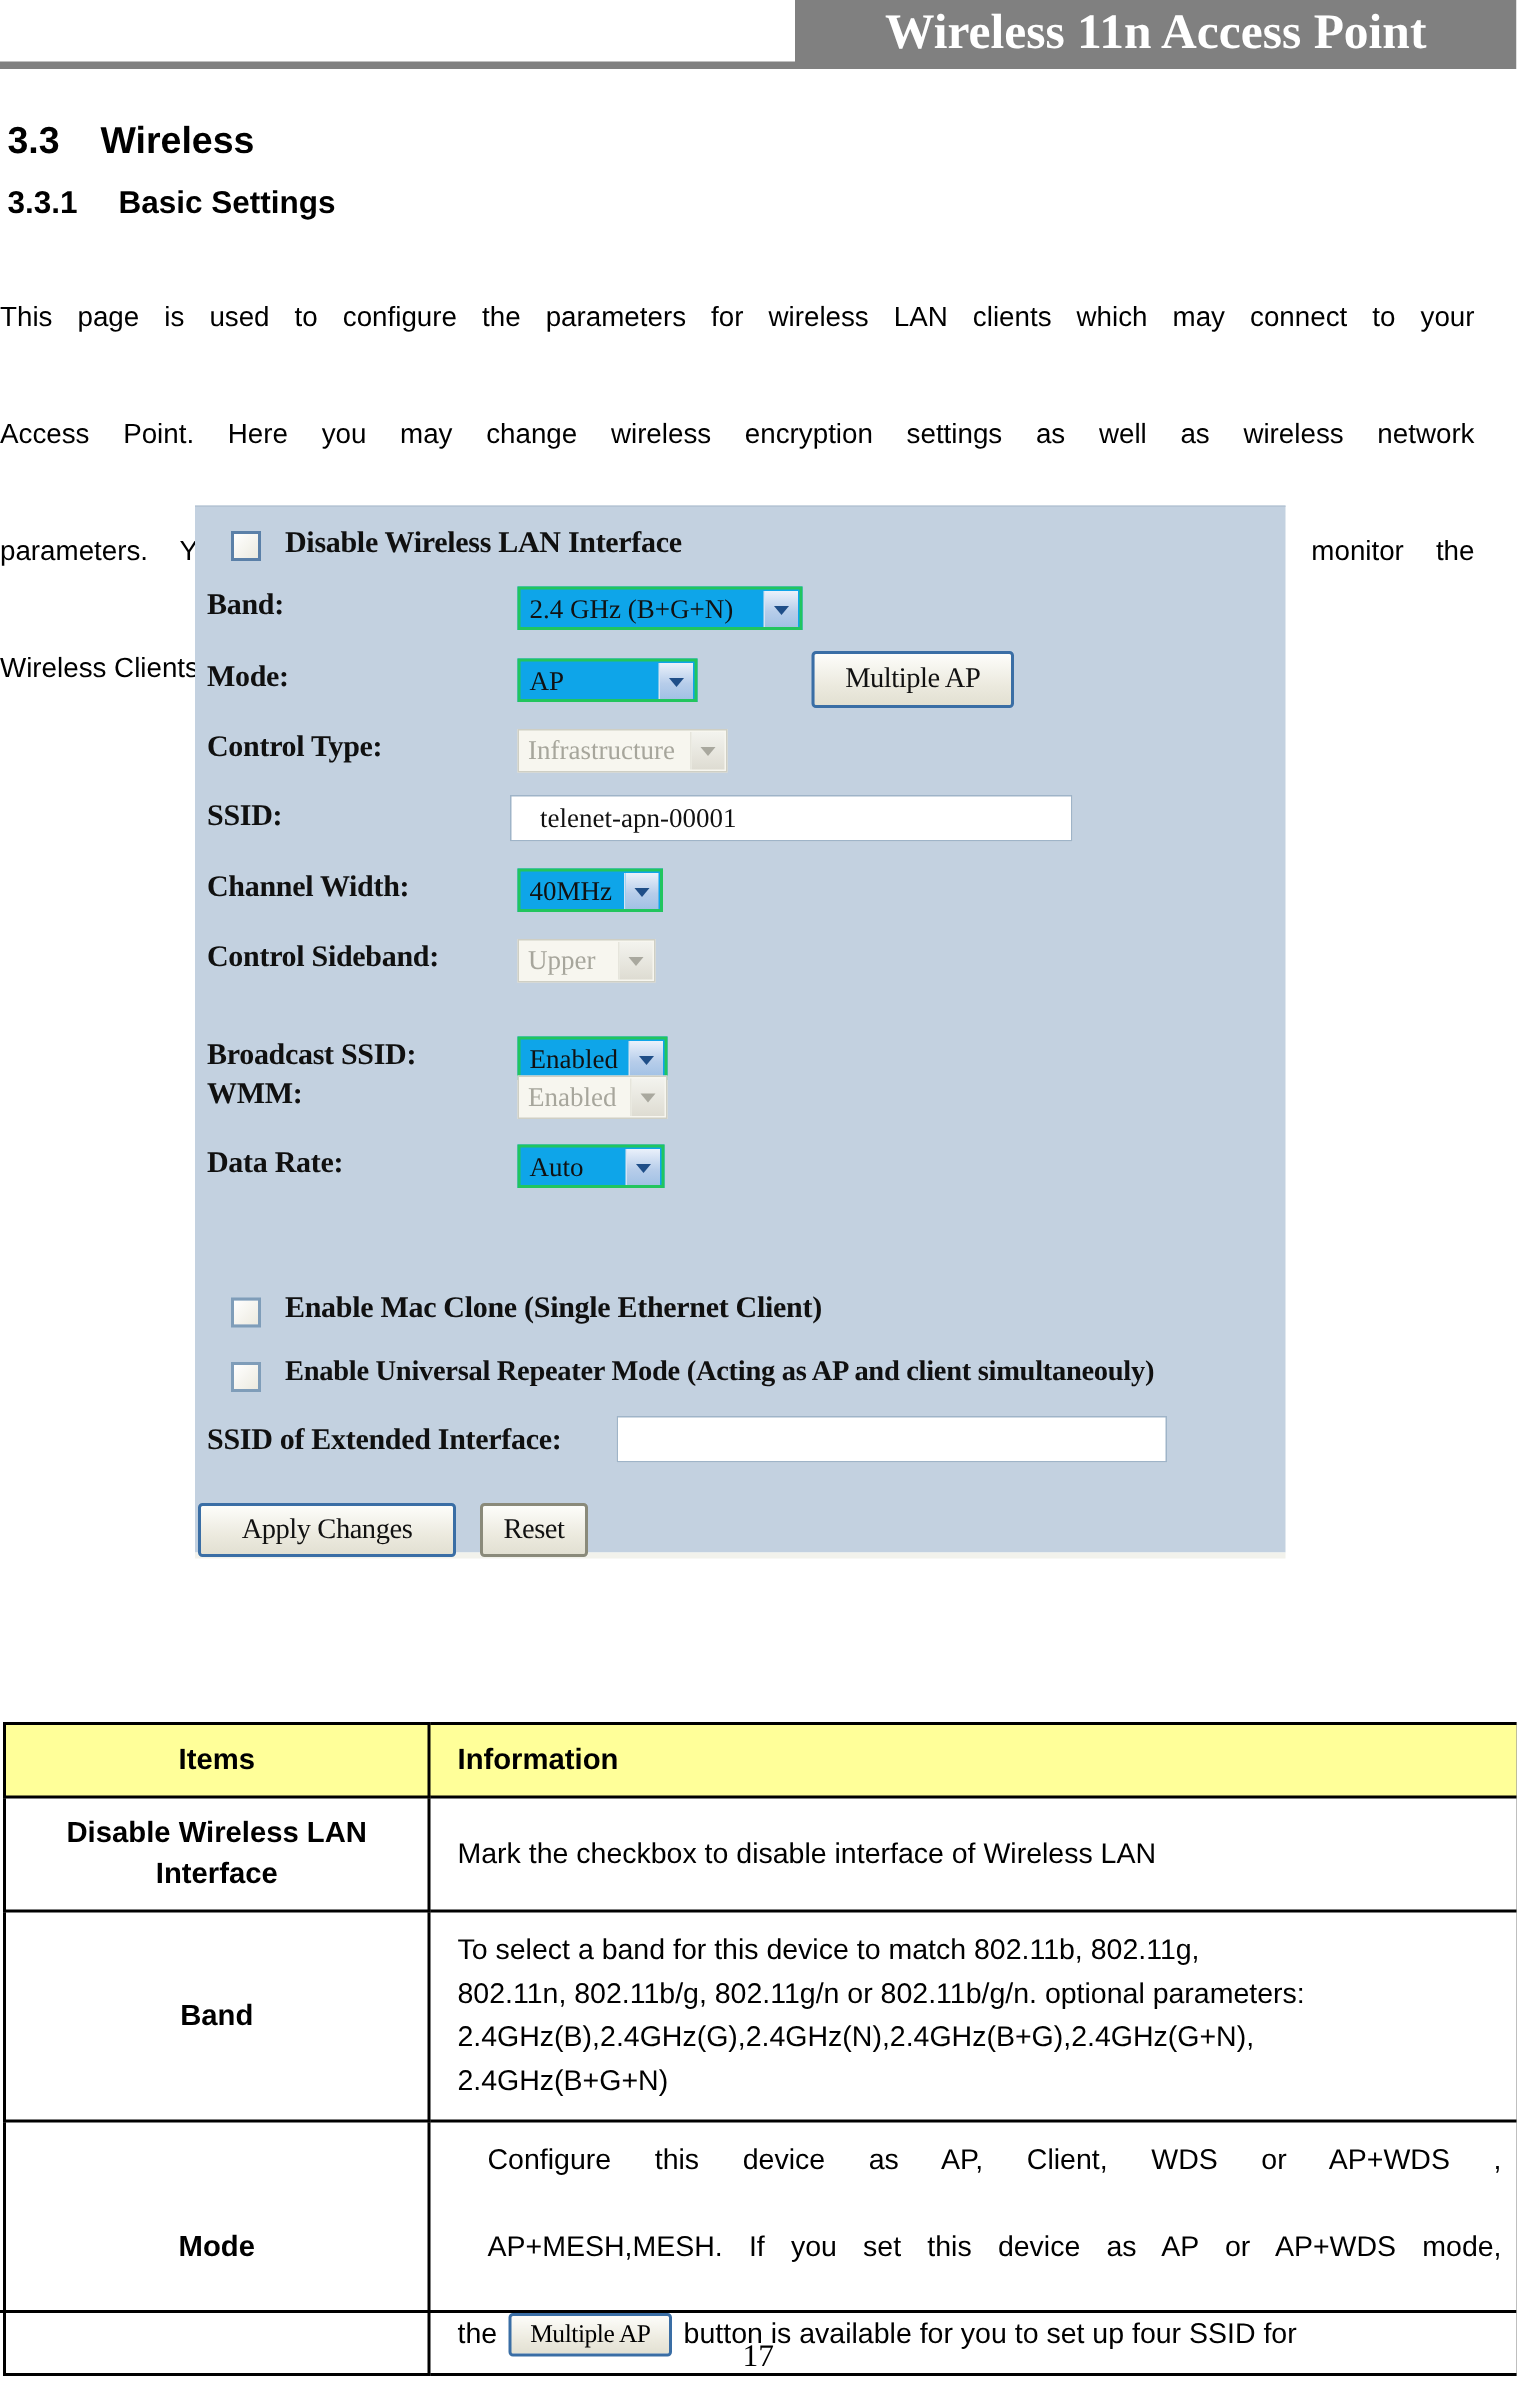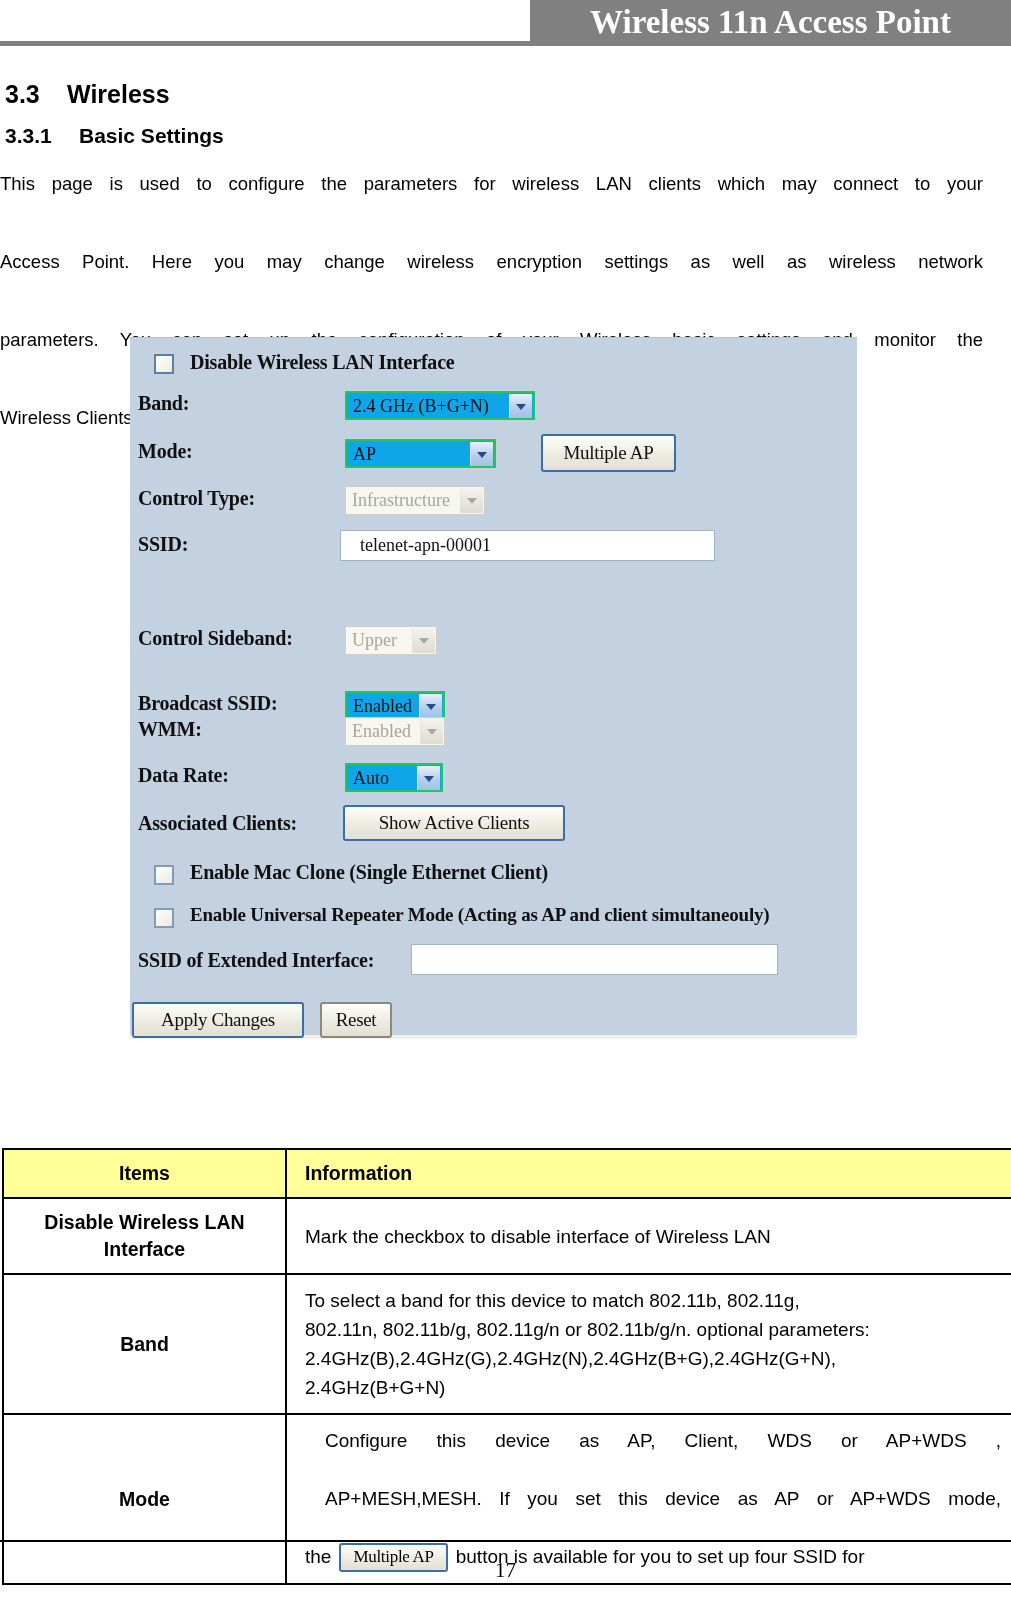--- a/index.html
+++ b/index.html
@@ -66,21 +66,21 @@
     left: 5px; top: 124px;
     font-size: 21px;
     font-weight: bold;
     white-space: nowrap;
   }
   .h3 .num { display: inline-block; width: 74px; }
 
   
   .intro {
     position: absolute;
-    left: 0px; top: 164px;
+    left: 0px; top: 191px;
     width: 983px;
     font-size: 18.5px;
     line-height: 39px;
     text-align: justify;
     text-justify: inter-word;
   }
   .intro > span { display: block; }
   .intro .l1, .intro .l2, .intro .l3 {
     text-align: justify;
   }
@@ -339,40 +339,47 @@
   <div class="shot-row" style="top:48px;">
     <div class="shot-label">Band:</div>
     <div class="wsel" style="left:215px; top:6px; width:190px;">
       <span>2.4 GHz (B+G+N)</span>
       <span class="arrowbox"></span>
     </div>
   </div>
 
   <div class="shot-row" style="top:96px;">
     <div class="shot-label">Mode:</div>
-    <div class="wsel" style="left:215px; top:6px; width:151px;">
+    <div class="wsel" style="left:215px; top:6px; width:120px;">
       <span>AP</span>
       <span class="arrowbox"></span>
     </div>
     <div class="wbtn" style="left:411px; top:1px; width:135px; height:38px; line-height:34px;">Multiple AP</div>
   </div>
 
   <div class="shot-row" style="top:143px;">
     <div class="shot-label">Control Type:</div>
     <div class="wsel disabled" style="left:215px; top:6px; width:140px;">
       <span>Infrastructure</span>
       <span class="arrowbox"></span>
     </div>
   </div>
 
   <div class="shot-row" style="top:189px;">
     <div class="shot-label">SSID:</div>
     <div class="wtext" style="left:210px; top:4px; width:375px;">telenet-apn-00001</div>
   </div>
 
+  <div class="shot-row" style="top:236px;">
+    <div class="shot-label">Channel Width:</div>
+    <div class="wsel" style="left:215px; top:6px; width:97px;">
+      <span>40MHz</span>
+      <span class="arrowbox"></span>
+    </div>
+  </div>
 
   <div class="shot-row" style="top:283px;">
     <div class="shot-label">Control Sideband:</div>
     <div class="wsel disabled" style="left:215px; top:6px; width:92px;">
       <span>Upper</span>
       <span class="arrowbox"></span>
     </div>
   </div>
 
   <div class="shot-row" style="top:348px;text-decoration:underline;">
@@ -392,24 +399,20 @@
   </div>
 
   <div class="shot-row" style="top:420px;">
     <div class="shot-label">Data Rate:</div>
     <div class="wsel" style="left:215px; top:6px; width:98px;">
       <span>Auto</span>
       <span class="arrowbox"></span>
     </div>
   </div>
 
-  <div class="shot-row" style="top:468px;">
-    <div class="shot-label">Associated Clients:</div>
-    <div class="wbtn" style="left:213px; top:0px; width:222px; height:36px; line-height:32px;">Show Active Clients</div>
-  </div>
 
   <div class="shot-row" style="top:518px;">
     <div class="wcheck soft" style="left:24px; top:10px;"></div>
     <div class="ctext" style="left:60px; top:6px;">Enable Mac Clone (Single Ethernet Client)</div>
   </div>
 
   <div class="shot-row" style="top:561px;">
     <div class="wcheck soft" style="left:24px; top:10px;"></div>
     <div class="ctext" style="left:60px; top:6px; font-size:19px;">Enable Universal Repeater Mode (Acting as AP and client simultaneouly)</div>
   </div>

